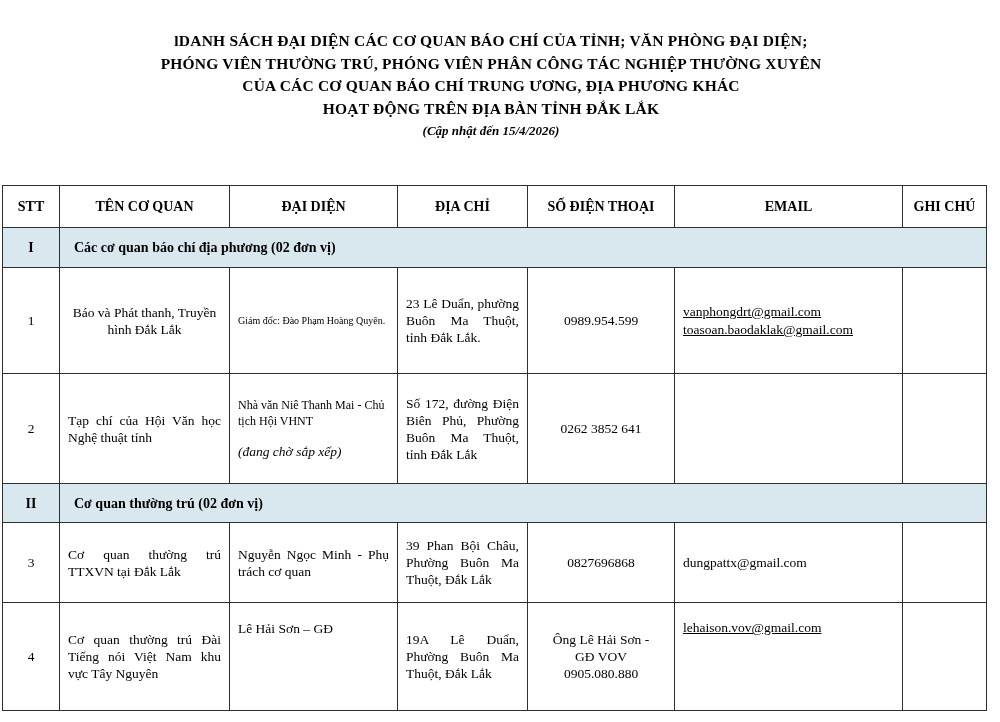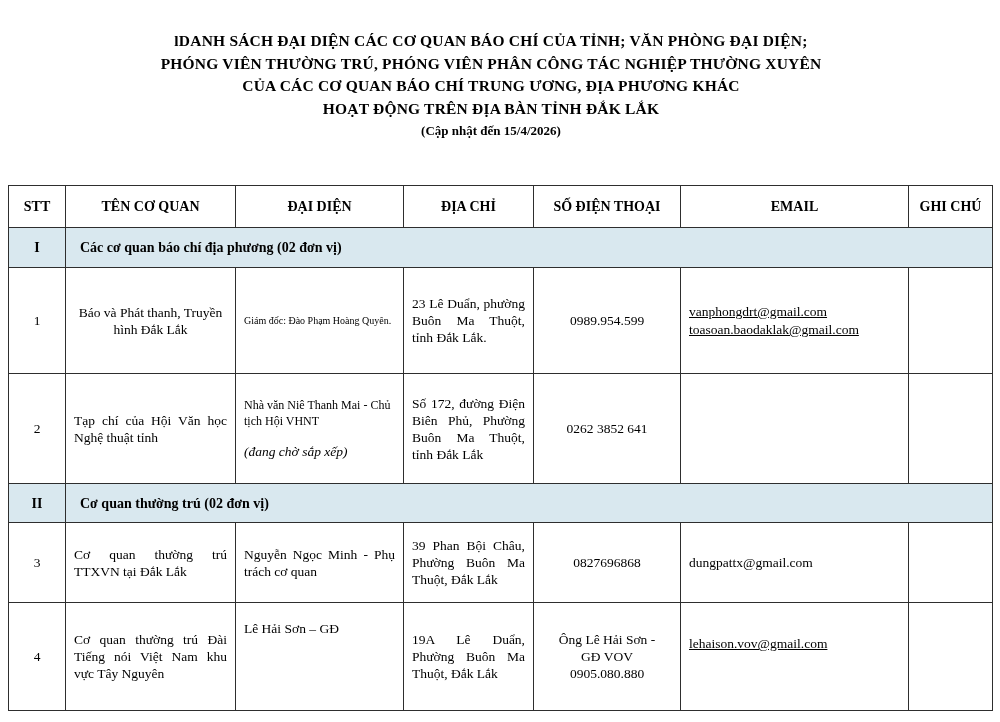--- a/index.html
+++ b/index.html
@@ -8,24 +8,24 @@
     font-family:"Liberation Serif","DejaVu Serif",serif;color:#000;
     -webkit-font-smoothing:antialiased;
   }
   .title-block{
     position:absolute;top:30px;left:0;width:982px;text-align:center;
   }
   .title-line{
     font-weight:bold;font-size:15.5px;line-height:22.5px;letter-spacing:.2px;
   }
   .subtitle{
-    font-weight:bold;font-size:13px;margin-top:3px;
+    font-weight:bold;font-style:italic;font-size:13px;margin-top:3px;
   }
   table.doc{
-    position:absolute;left:8px;top:185px;width:984px;
+    position:absolute;left:2px;top:185px;width:984px;
     border-collapse:collapse;table-layout:fixed;
   }
   table.doc th,table.doc td{
     border:1px solid #2e2e2e;overflow:hidden;
     font-size:13.5px;line-height:17px;vertical-align:middle;
     padding:2px 8px;
   }
   table.doc th{
     font-weight:bold;font-size:14px;text-align:center;padding:2px 2px;
   }
@@ -38,21 +38,21 @@
   td.name.just{text-align:justify;text-justify:inter-word;}
   td.rep{text-align:left;padding:2px 6px;}
   td.rep.cond{font-size:10px;line-height:13px;margin-top:30px;}
   td.rep.just{text-align:justify;}
   td.rep.top{vertical-align:top;padding-top:17px;}
   td.rep p{margin:0;}
   td.rep p.ital{font-style:italic;font-size:13.5px;margin-top:14px;}
   td.addr{text-align:justify;text-justify:inter-word;}
   td.phone{text-align:center;}
   td.email{text-align:left;}
-  td.email.vtop{vertical-align:top;padding-top:32px;margin-left:36px;}
+  td.email.vtop{vertical-align:top;padding-top:16px;margin-left:36px;}
   .u{text-decoration:underline;}
   .eml{display:block;line-height:18px;}
 </style>
 </head>
 <body>
 
 <div class="title-block">
   <div class="title-line">lDANH SÁCH ĐẠI DIỆN CÁC CƠ QUAN BÁO CHÍ CỦA TỈNH; VĂN PHÒNG ĐẠI DIỆN;</div>
   <div class="title-line">PHÓNG VIÊN THƯỜNG TRÚ, PHÓNG VIÊN PHÂN CÔNG TÁC NGHIỆP THƯỜNG XUYÊN</div>
   <div class="title-line">CỦA CÁC CƠ QUAN BÁO CHÍ TRUNG ƯƠNG, ĐỊA PHƯƠNG KHÁC</div>

